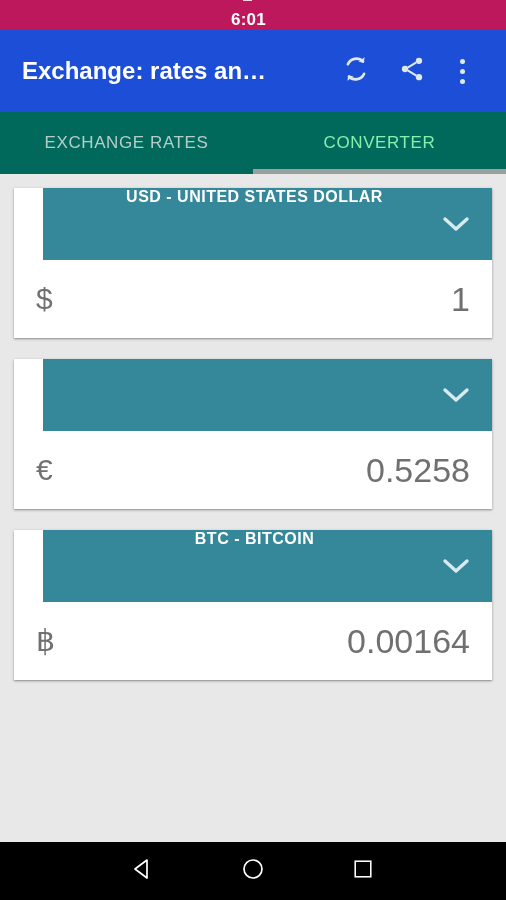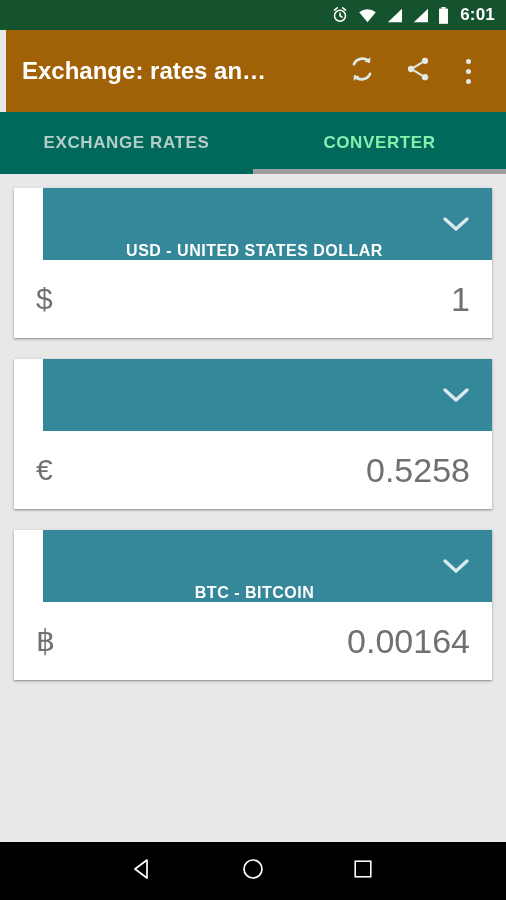--- a/index.html
+++ b/index.html
@@ -6,34 +6,34 @@
   html, body {
     width:506px; height:900px;
     font-family:"Liberation Sans", sans-serif;
     background:#e8e8e8;
     overflow:hidden;
   }
   #app { position:relative; width:506px; height:900px; }
 
   
   .status-bar {
-    height:30px; background:#14532d;
+    height:30px; background:#be185d;
     display:flex; align-items:center; justify-content:flex-end;
-    padding-right:11px; gap:9px;
+    padding-right:11px; gap:9px;flex-direction:column;
   }
   .status-bar .sicon { display:flex; align-items:center; }
   .status-time {
     color:#ffffff; font-size:17px; font-weight:bold;
     letter-spacing:.2px; margin-left:2px;
   }
 
   
   .app-bar {
-    height:82px; background:#a16207;
-    display:flex; align-items:center; padding:0 16px;margin-left:6px;
+    height:82px; background:#1d4ed8;
+    display:flex; align-items:center; padding:0 22px;
   }
   .app-title {
     color:#ffffff; font-size:24px; font-weight:bold;
     white-space:nowrap; overflow:hidden;
     flex:0 0 auto; max-width:262px;
   }
   .app-bar-actions { margin-left:auto; display:flex; align-items:center; }
   .action-btn {
     width:56px; height:56px;
     display:flex; align-items:center; justify-content:center;
@@ -42,40 +42,40 @@
   .dot3 { display:flex; flex-direction:column; gap:5px; align-items:center; }
   .dot3 i { width:5px; height:5px; border-radius:50%; background:#dfeae7; display:block; }
 
   
   .tab-bar {
     height:62px; background:#00695c;
     display:flex; position:relative;
   }
   .tab {
     flex:1; display:flex; align-items:center; justify-content:center;
-    font-size:17px; font-weight:bold; letter-spacing:.6px;
+    font-size:17px; font-weight:normal; letter-spacing:.6px;
   }
   .tab.inactive { color:#b5cdc8; }
   .tab.active    { color:#86efac; }
   .tab-indicator {
     position:absolute; left:253px; bottom:0;
     width:253px; height:5px; background:#9e9e9e;
   }
 
   
   .content { padding:14px 14px 0 14px; }
 
   .currency-card {
     background:#ffffff;
     margin-bottom:21px;
     box-shadow:0 1px 3px rgba(0,0,0,.28), 0 1px 1px rgba(0,0,0,.14);
   }
   .card-header {
     background:#35889a; height:72px;
-    display:flex; align-items:flex-end;
+    display:flex; align-items:flex-start;
     position:relative; padding:0 16px;margin-left:29px;
   }
   .card-header-label {
     flex:1; text-align:center;
     color:#ffffff; font-size:16px; font-weight:bold;
     letter-spacing:.5px; padding-right:26px;
   }
   .chevron {
     position:absolute; right:22px; top:50%;
     transform:translateY(-50%);

